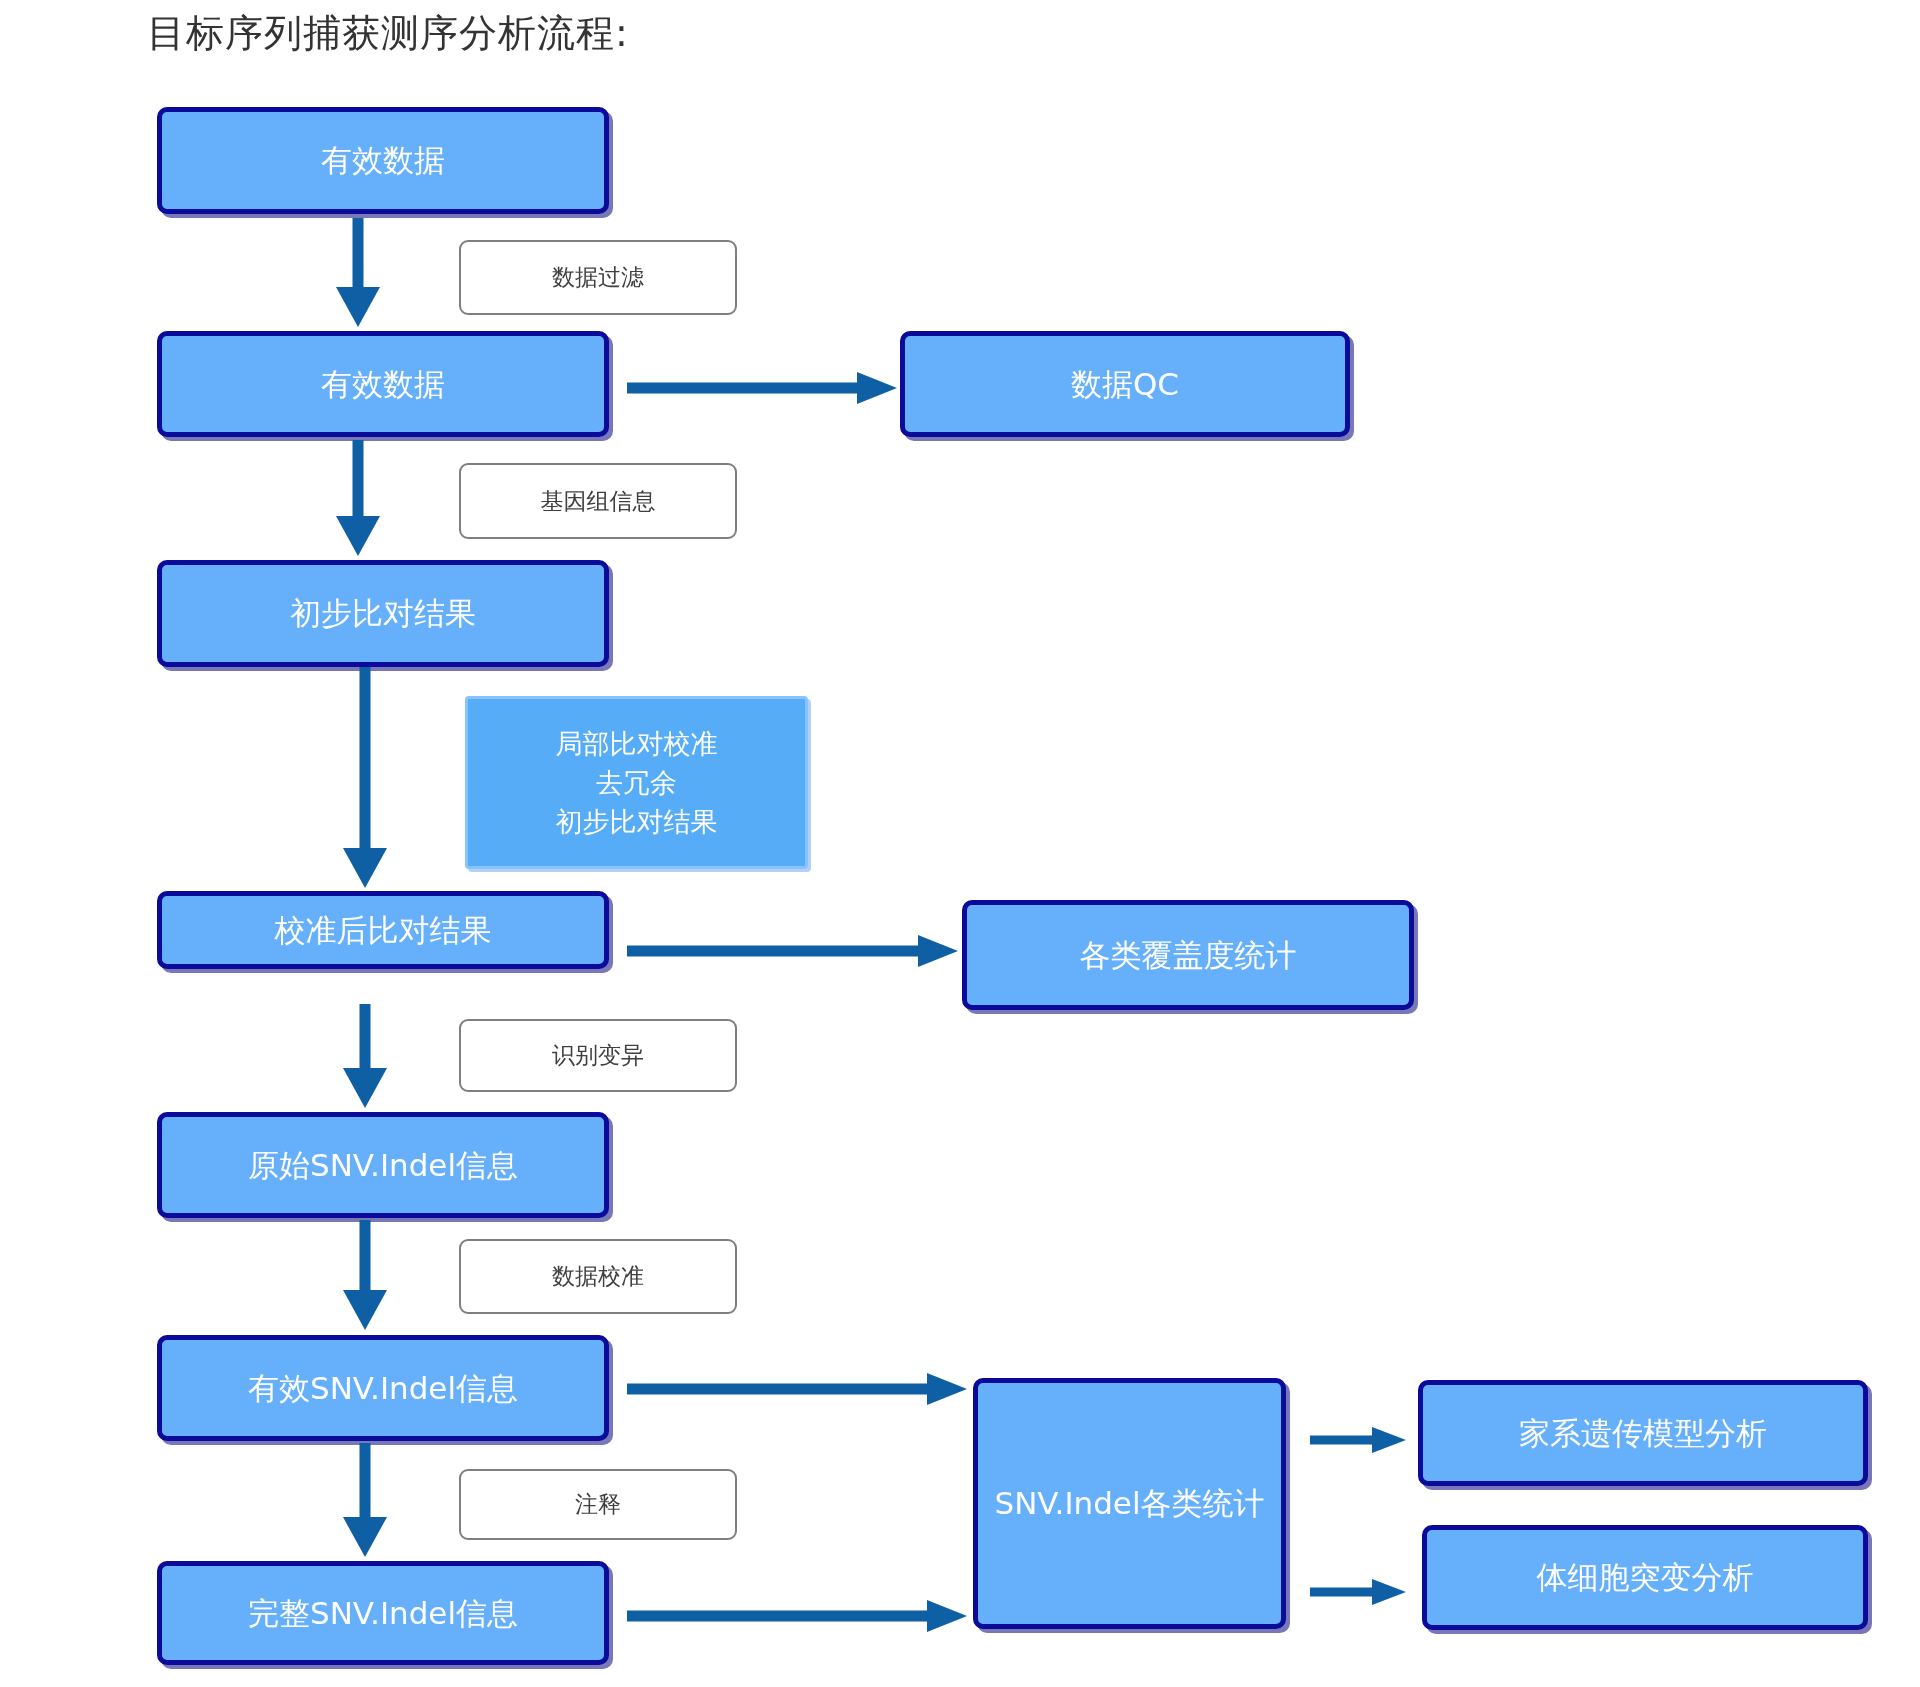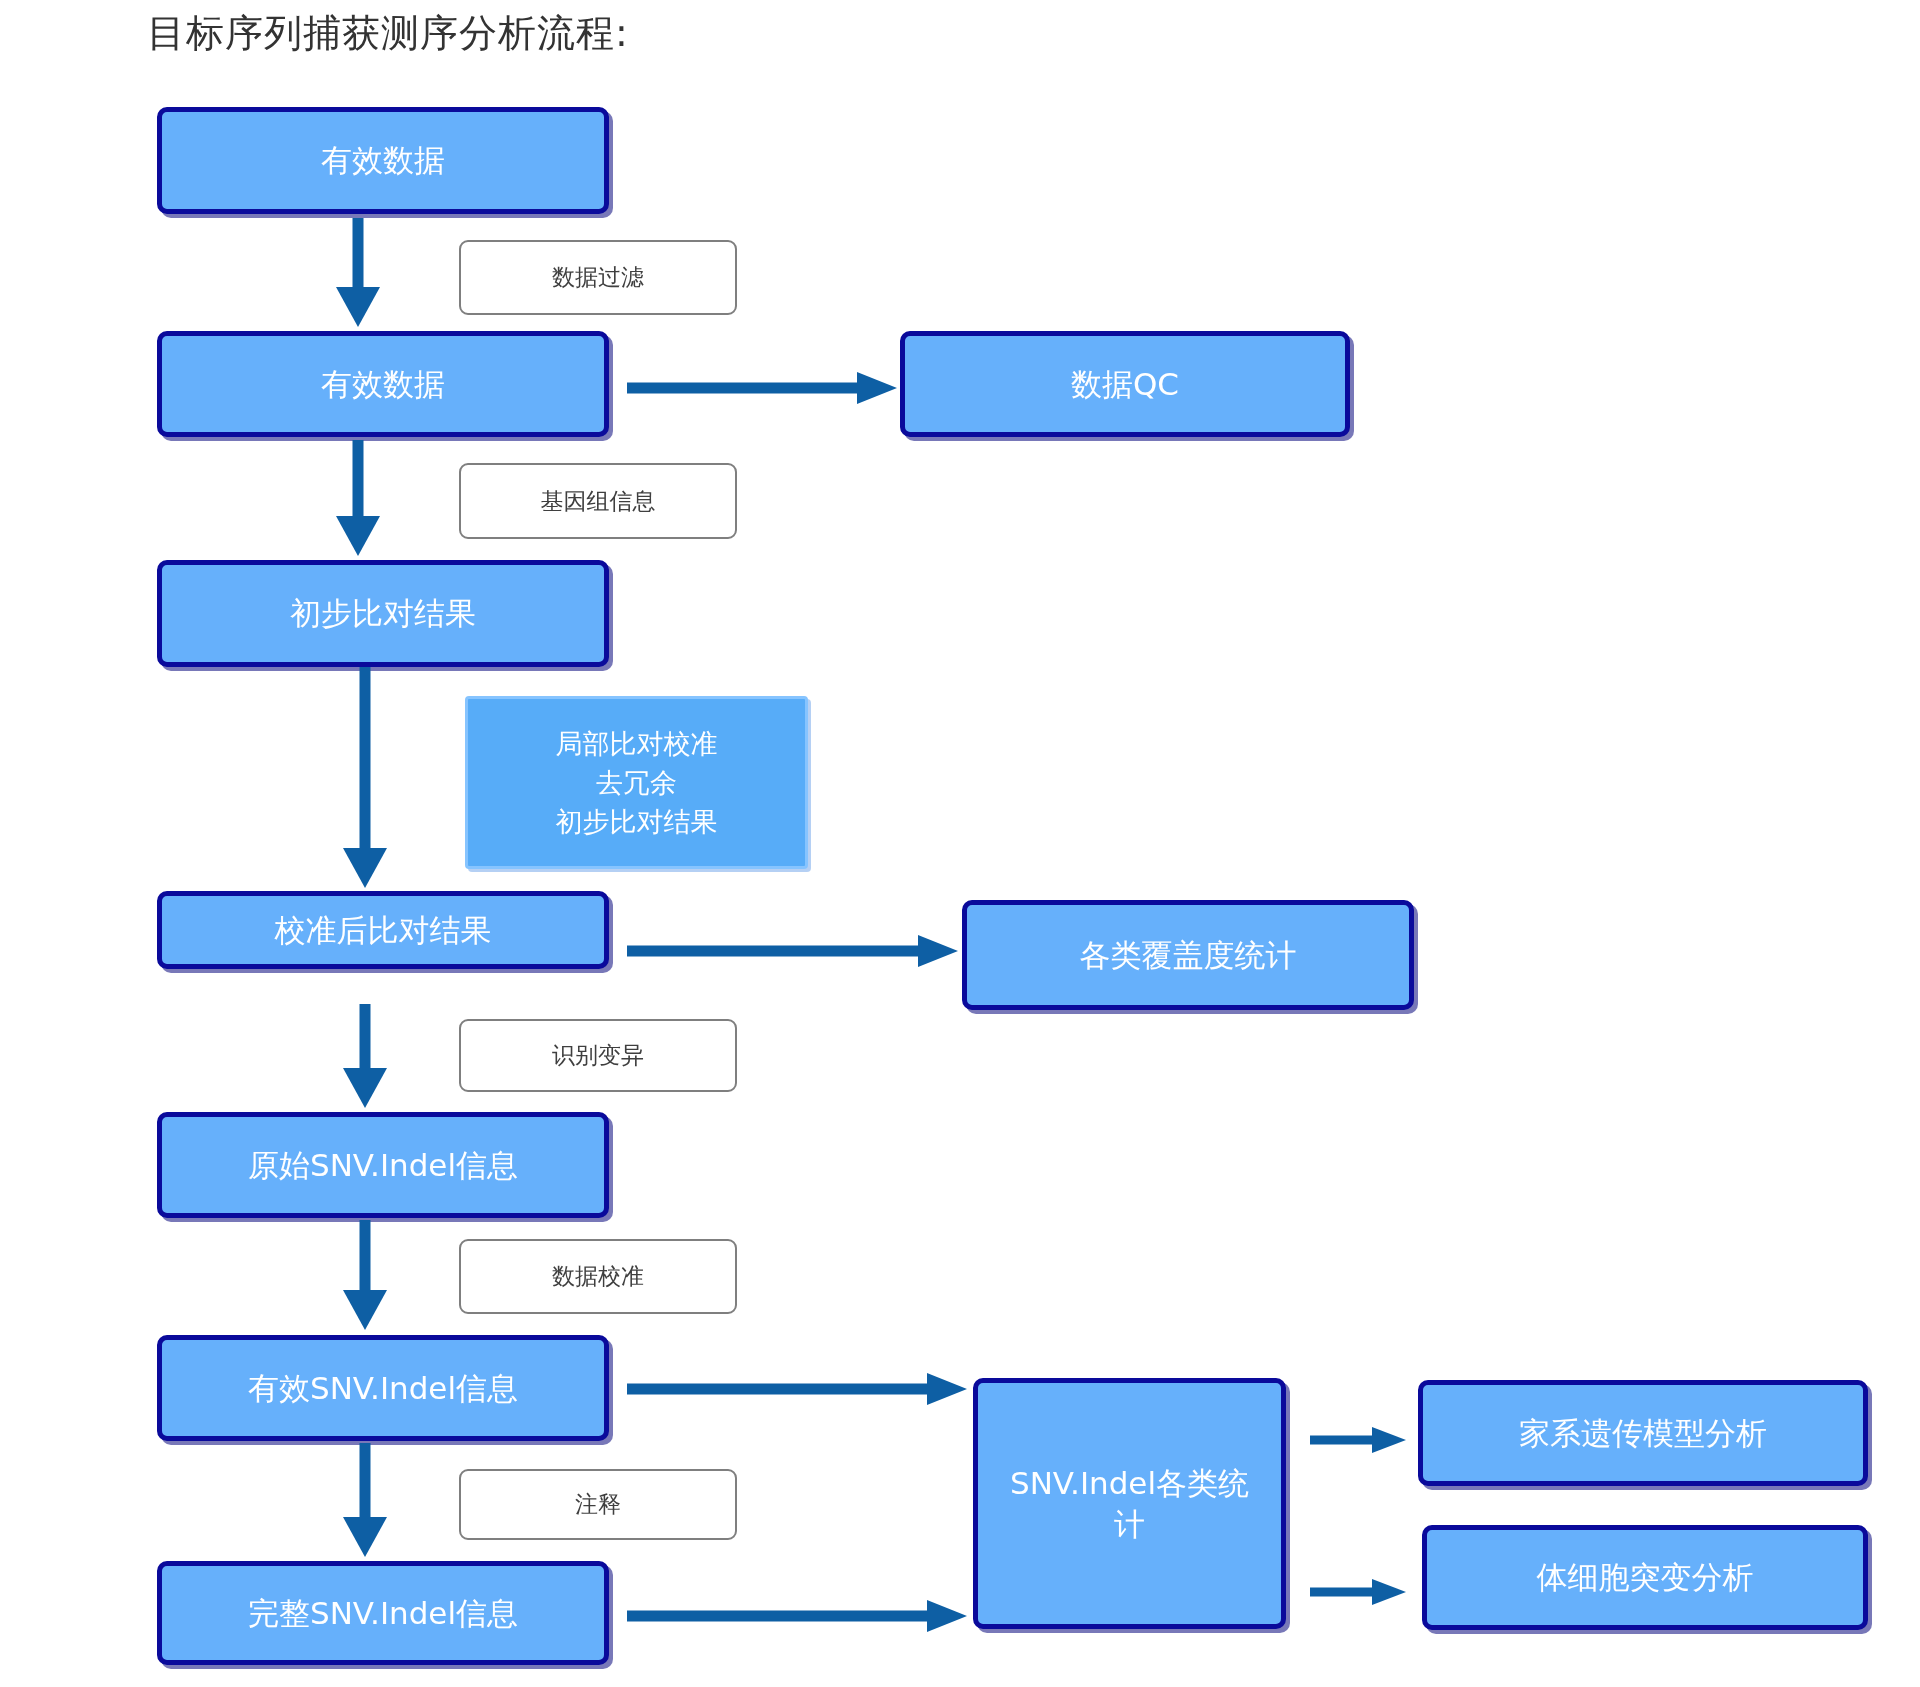--- a/index.html
+++ b/index.html
@@ -117,21 +117,21 @@
   </div>
 
   <div class="node" style="left:157px;top:1335px;width:452px;height:106px;">
     <span>有效SNV.Indel信息</span>
   </div>
 
   <div class="node" style="left:157px;top:1561px;width:452px;height:104px;">
     <span>完整SNV.Indel信息</span>
   </div>
 
-  <div class="node" style="left:973px;top:1378px;width:313px;height:251px;padding:0 18px;">
+  <div class="node" style="left:973px;top:1378px;width:313px;height:251px;padding:0 2px;">
     <span>SNV.Indel各类统计</span>
   </div>
 
   <div class="node" style="left:1418px;top:1380px;width:450px;height:106px;">
     <span>家系遗传模型分析</span>
   </div>
 
   <div class="node" style="left:1422px;top:1525px;width:446px;height:105px;">
     <span>体细胞突变分析</span>
   </div>

